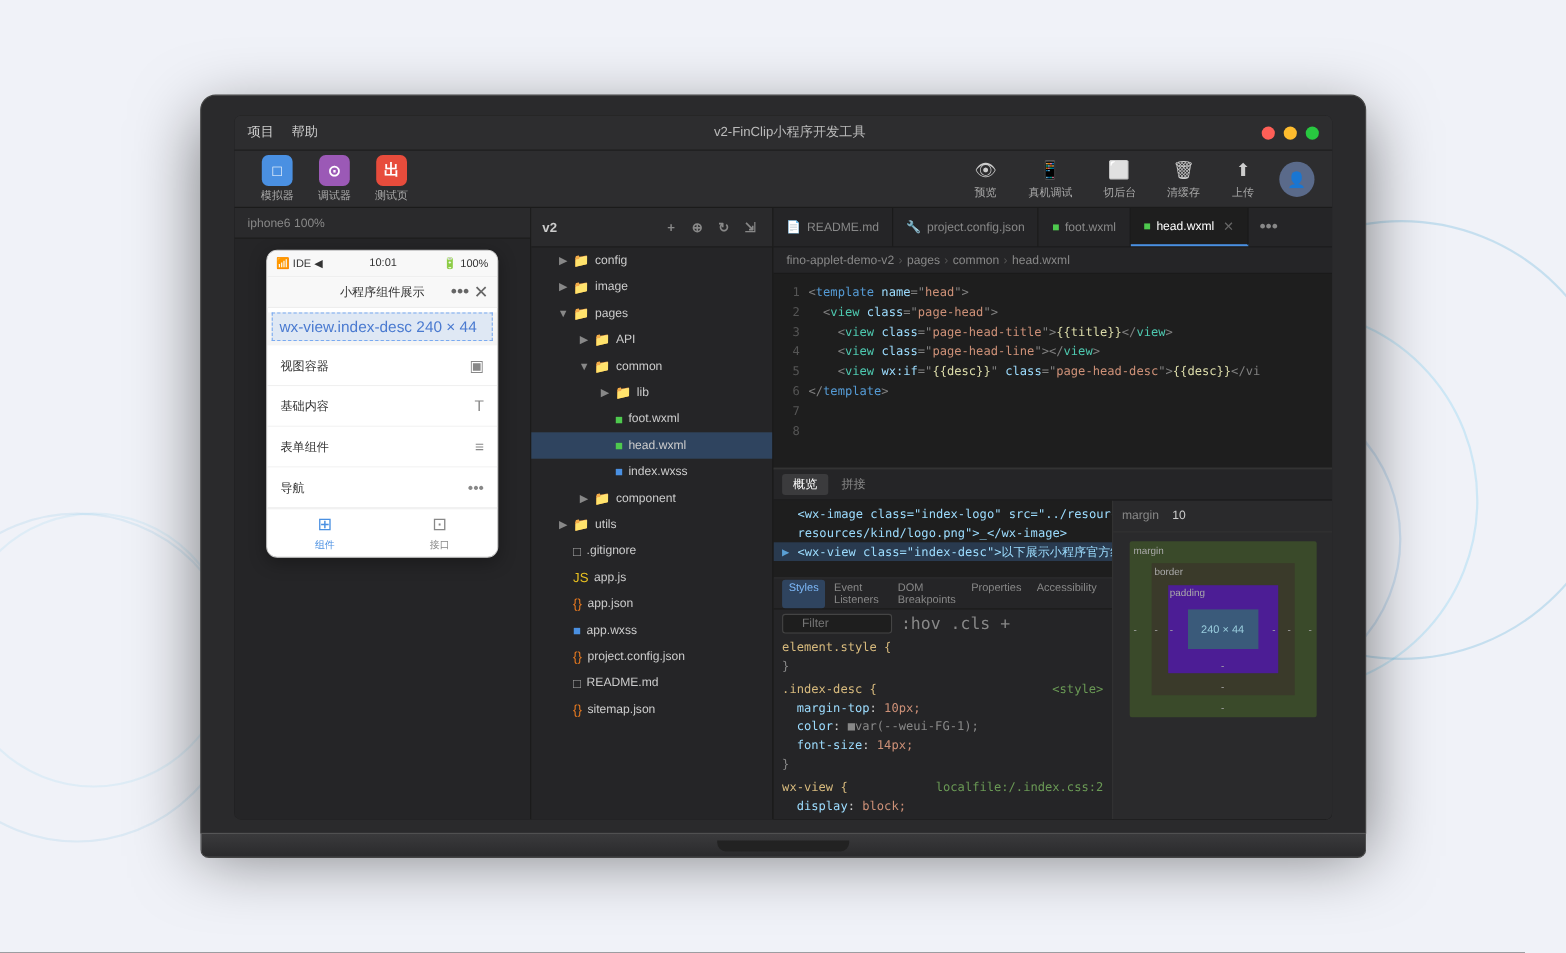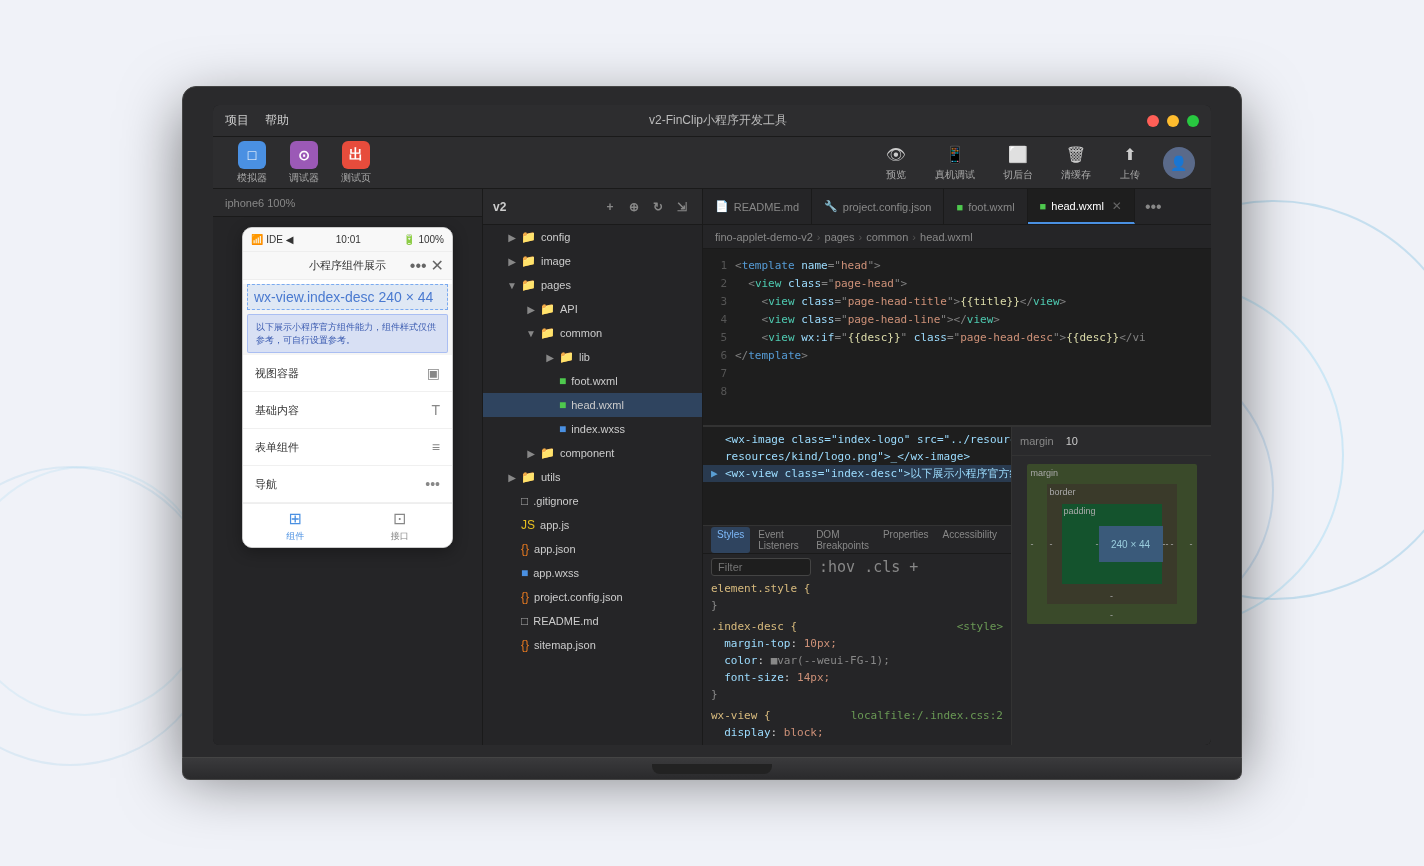--- a/index.html
+++ b/index.html
@@ -662,21 +662,21 @@
       align-items: center;
       justify-content: center;
     }
 
     .filter-input {
       background: #1e1e1e;
       border: 1px solid #444;
       border-radius: 3px;
       color: #ccc;
       font-size: 11px;
-      padding: 2px 6px;
+      padding: 2px 17px;
       width: 100px;
       outline: none;
     }
   </style>
 </head>
 <body>
 
 <div class="bg-circle bg-circle-1"></div>
 <div class="bg-circle bg-circle-2"></div>
 <div class="bg-circle bg-circle-3"></div>
@@ -758,21 +758,20 @@
                 <span>小程序组件展示</span>
                 <div class="phone-title-more">
                   <span>•••</span>
                   <span>✕</span>
                 </div>
               </div>
               <div class="phone-content">
                 <div class="phone-component-label">
                   <span>wx-view.index-desc  240 × 44</span>
                 </div>
-                <div class="phone-desc-text">以下展示小程序官方组件能力，组件样式仅供参考，可自行设置参考。</div>
                 <div class="phone-nav-item">
                   <span>视图容器</span>
                   <span class="phone-nav-icon">▣</span>
                 </div>
                 <div class="phone-nav-item">
                   <span>基础内容</span>
                   <span class="phone-nav-icon">T</span>
                 </div>
                 <div class="phone-nav-item">
                   <span>表单组件</span>
@@ -991,20 +990,24 @@
               </div>
               <div class="code-line">
                 <span class="punct">&lt;/</span><span class="kw">template</span><span class="punct">&gt;</span>
               </div>
               <div class="code-line">&nbsp;</div>
             </div>
           </div>
 
           <div class="devtools">
 
+            <div class="devtools-tabs">
+              <span class="devtools-tab active">概览</span>
+              <span class="devtools-tab">拼接</span>
+            </div>
 
 
             <div class="devtools-content">
 
               <div class="devtools-left">
                 <div class="devtools-source">
                   <div class="devtools-line">
                     <span class="devtools-line-arrow">&nbsp;</span>
                     <span style="color:#9cdcfe">&lt;wx-image class="index-logo" src="../resources/kind/logo.png" aria-src="../</span>
                   </div>
@@ -1067,21 +1070,21 @@
                   <div style="position:absolute; inset:0; background:#3a4a2a; border-radius:2px; display:flex; flex-direction:column; align-items:center; justify-content:space-between; padding:4px;">
                     <span style="font-size:9px; color:#aaa; align-self:flex-start;">margin</span>
                     <div style="width:100%; display:flex; align-items:center; justify-content:space-between; flex:1;">
                       <span style="font-size:9px; color:#aaa;">-</span>
 
                       <div style="width:130px; height:120px; background:#3a3a2a; display:flex; flex-direction:column; align-items:center; justify-content:space-between; padding:3px;">
                         <span style="font-size:9px; color:#aaa; align-self:flex-start;">border</span>
                         <div style="width:100%; display:flex; align-items:center; justify-content:space-between; flex:1;">
                           <span style="font-size:9px; color:#aaa;">-</span>
 
-                          <div style="width:100px; height:80px; background:#14532d; display:flex; flex-direction:row; align-items:center; justify-content:space-between; padding:2px;">
+                          <div style="width:100px; height:80px; background:#4c1d95; display:flex; flex-direction:column; align-items:center; justify-content:space-between; padding:2px;">
                             <span style="font-size:9px; color:#aaa; align-self:flex-start;">padding</span>
                             <div style="width:100%; display:flex; align-items:center; justify-content:space-between; flex:1;">
                               <span style="font-size:9px; color:#aaa;">-</span>
 
                               <div style="width:64px; height:36px; background:#3a5a7a; display:flex; align-items:center; justify-content:center; font-size:10px; color:#9cd;">
                                 <span>240 × 44</span>
                               </div>
                               <span style="font-size:9px; color:#aaa;">-</span>
                             </div>
                             <span style="font-size:9px; color:#aaa;">-</span>

